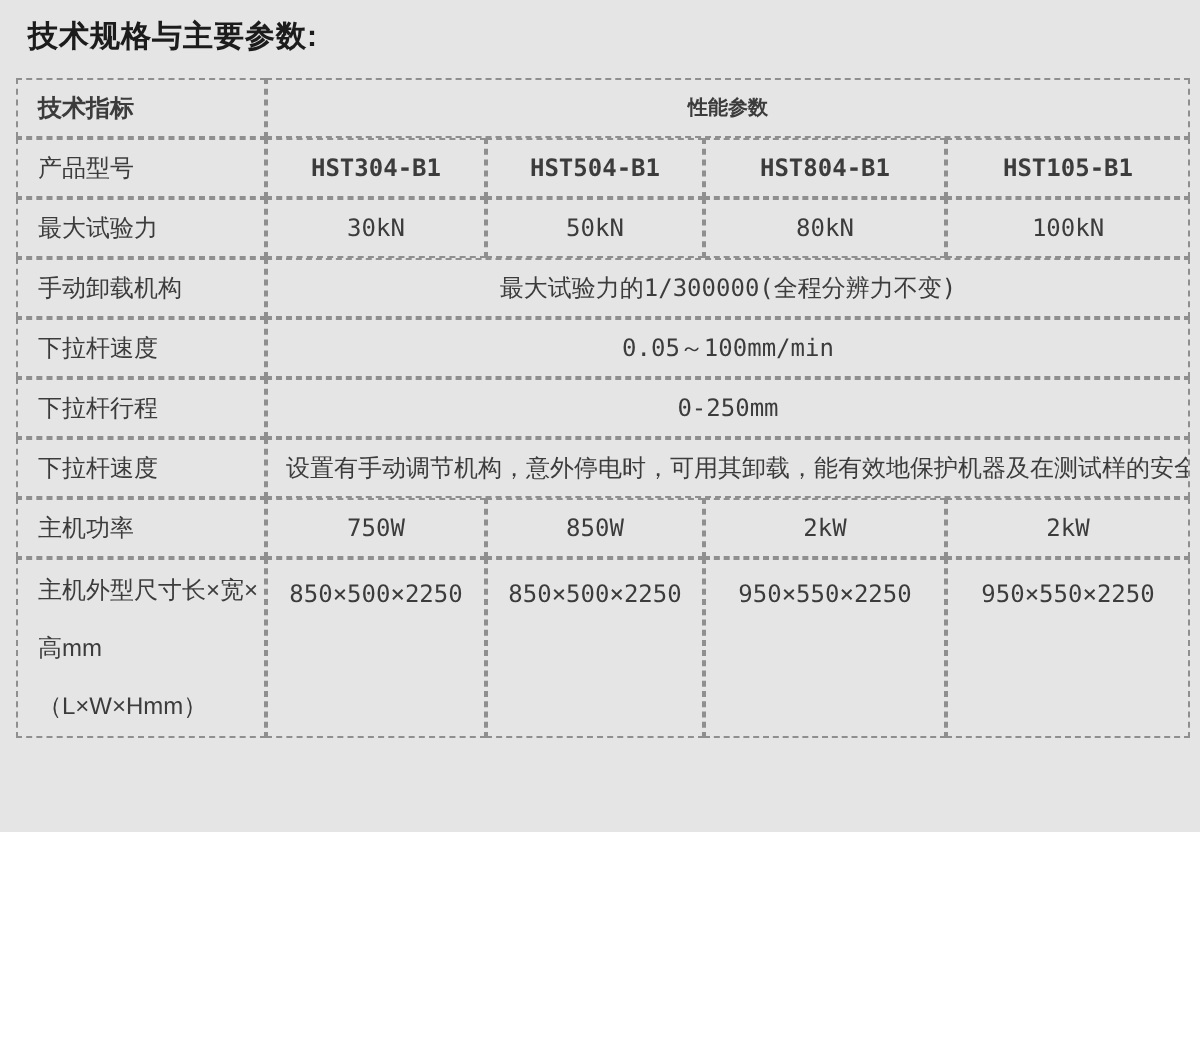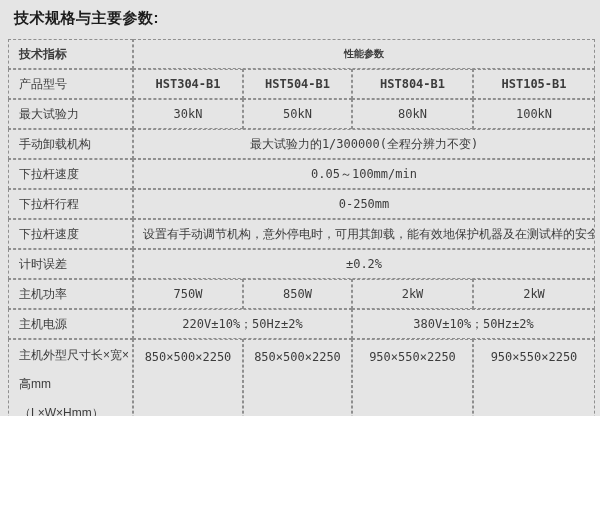--- a/index.html
+++ b/index.html
@@ -119,38 +119,29 @@
       <td class="lbl">下拉杆行程</td>
       <td class="val" colspan="4">0-250mm</td>
     </tr>
 
 
     <tr class="std">
       <td class="lbl">下拉杆速度</td>
       <td class="val val-left" colspan="4" style="font-family:'Liberation Sans','DejaVu Sans',sans-serif;font-size:12px;">设置有手动调节机构，意外停电时，可用其卸载，能有效地保护机器及在测试样的安全。</td>
     </tr>
 
-    <tr class="std">
-      <td class="lbl">计时误差</td>
-      <td class="val" colspan="4">±0.2%</td>
-    </tr>
 
     <tr class="std">
       <td class="lbl">主机功率</td>
       <td class="val">750W</td>
       <td class="val">850W</td>
       <td class="val">2kW</td>
       <td class="val">2kW</td>
     </tr>
 
-    <tr class="std">
-      <td class="lbl">主机电源</td>
-      <td class="val" colspan="2">220V±10%；50Hz±2%</td>
-      <td class="val" colspan="2">380V±10%；50Hz±2%</td>
-    </tr>
 
     <tr class="tall">
       <td class="lbl">主机外型尺寸长×宽×高mm（L×W×Hmm）</td>
       <td class="val">850×500×2250</td>
       <td class="val">850×500×2250</td>
       <td class="val">950×550×2250</td>
       <td class="val">950×550×2250</td>
     </tr>
 
   </tbody>

